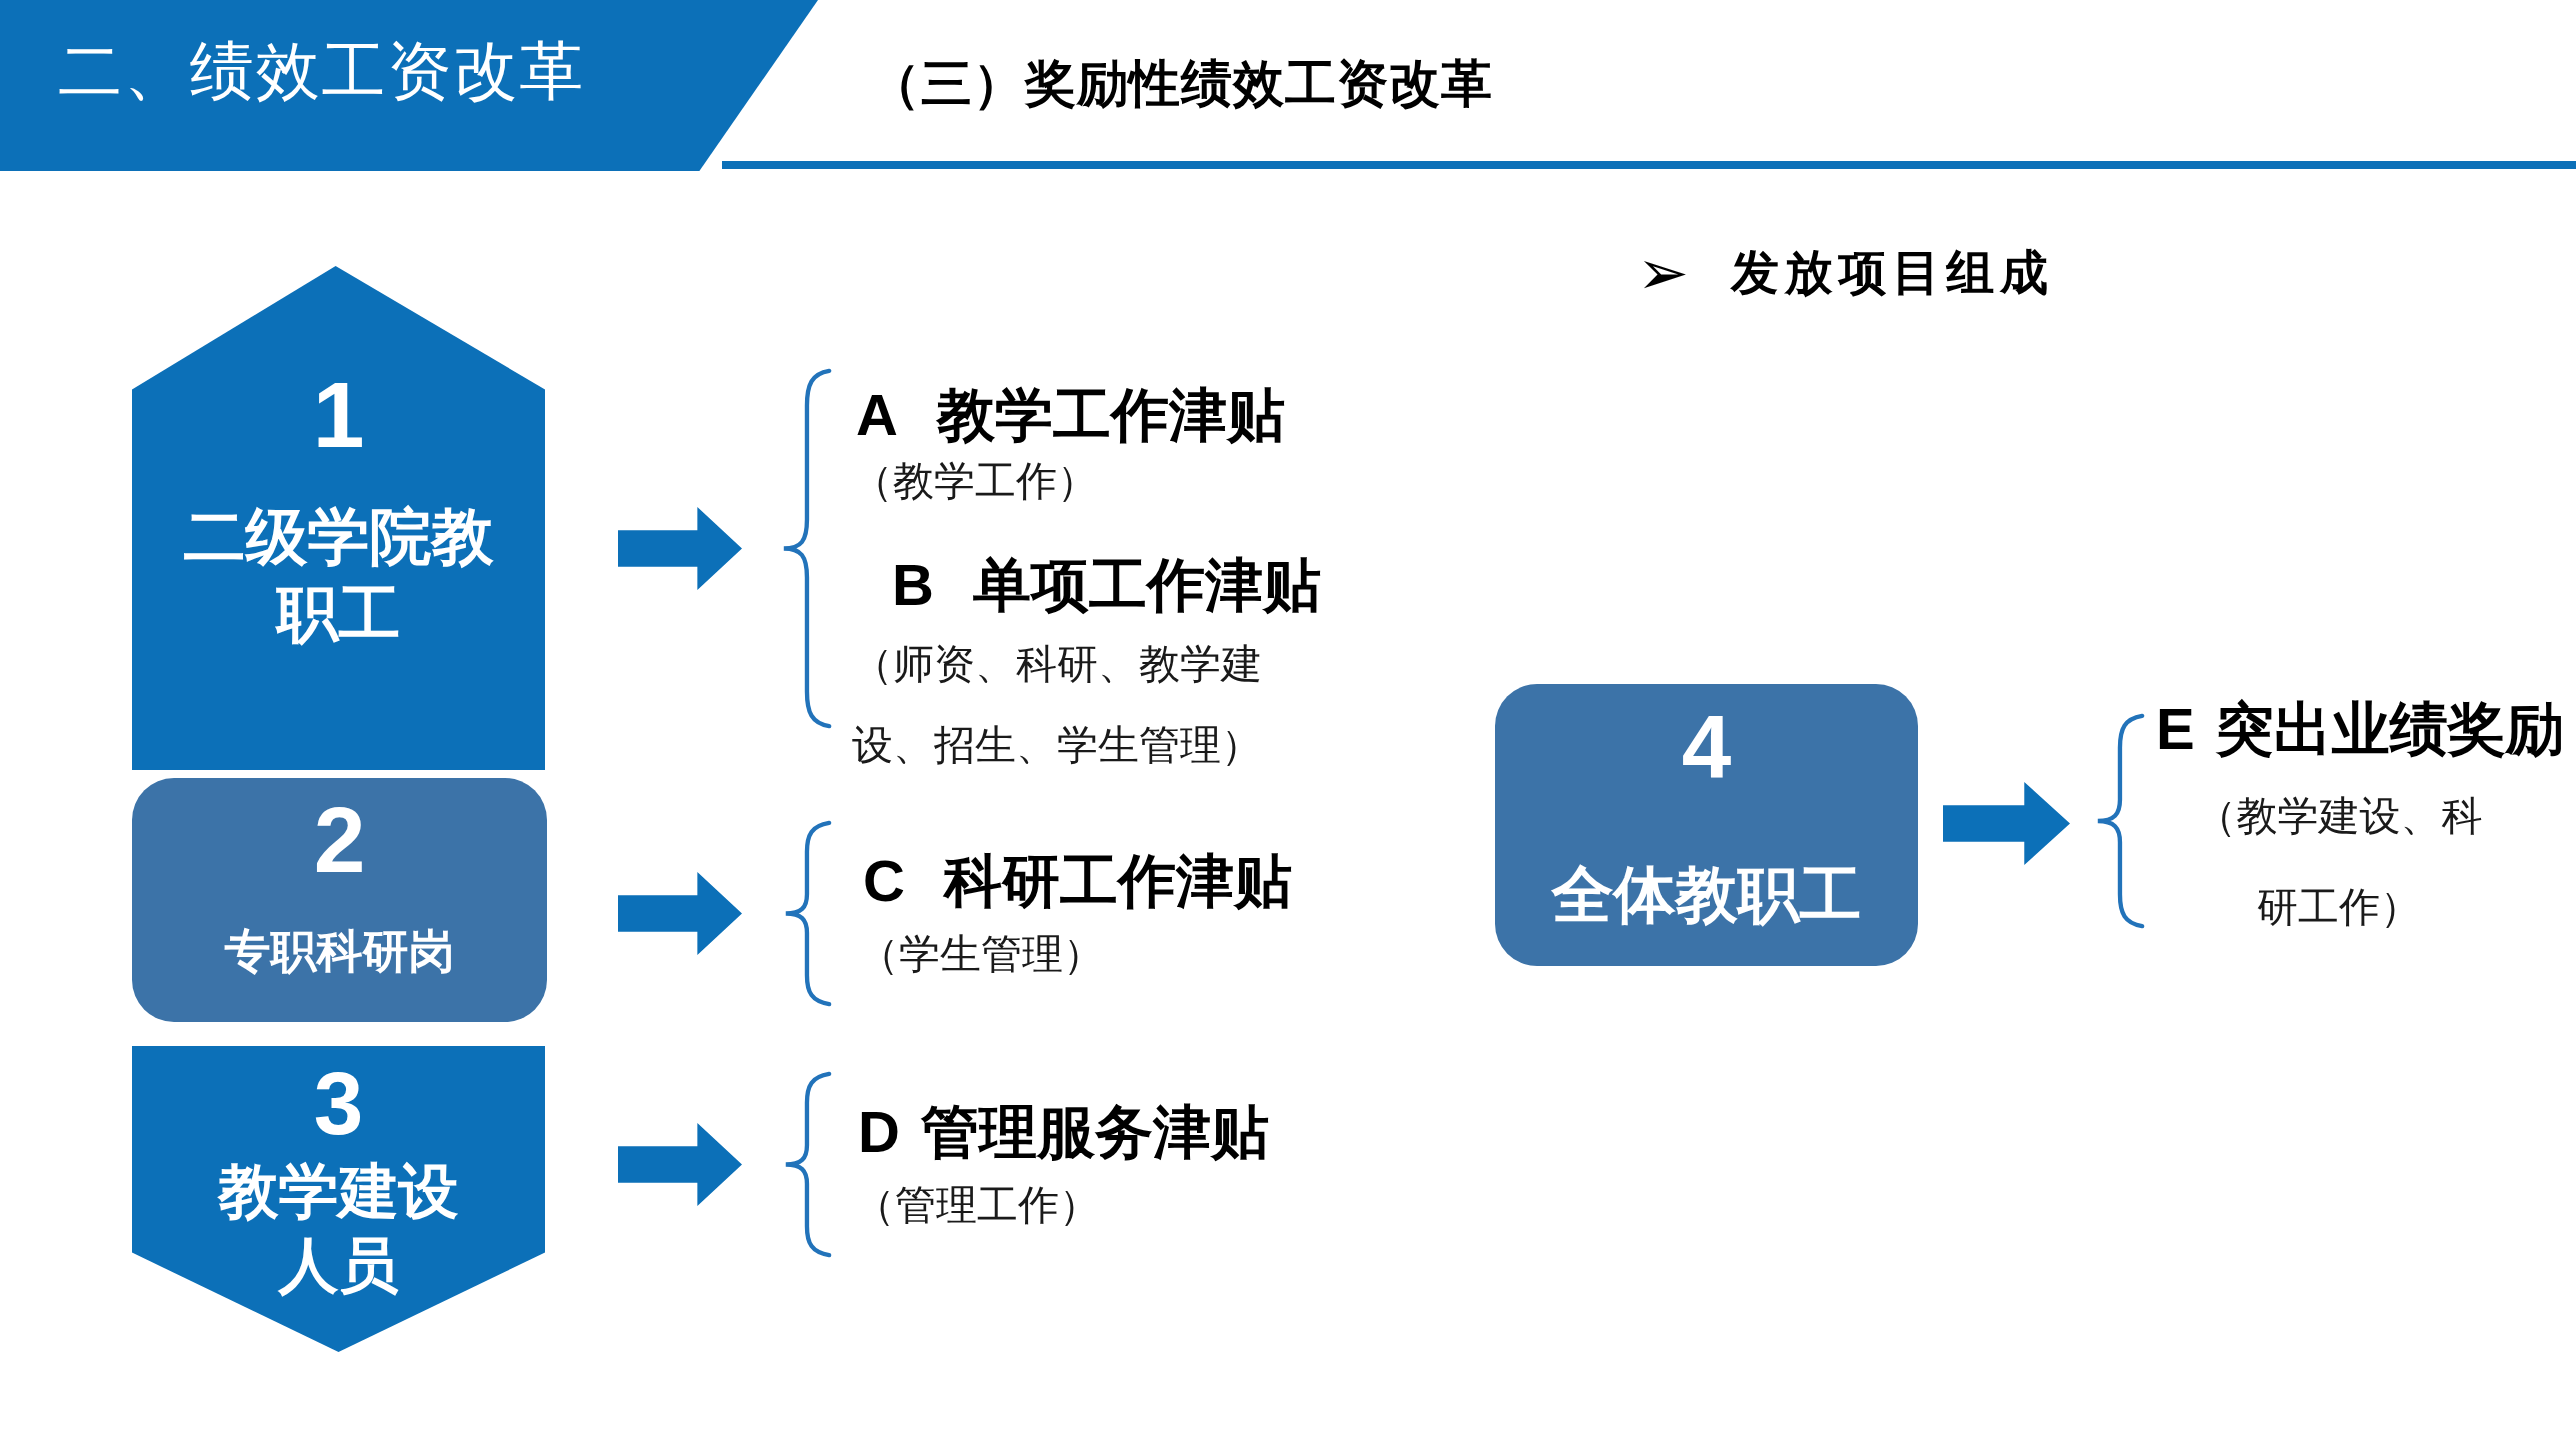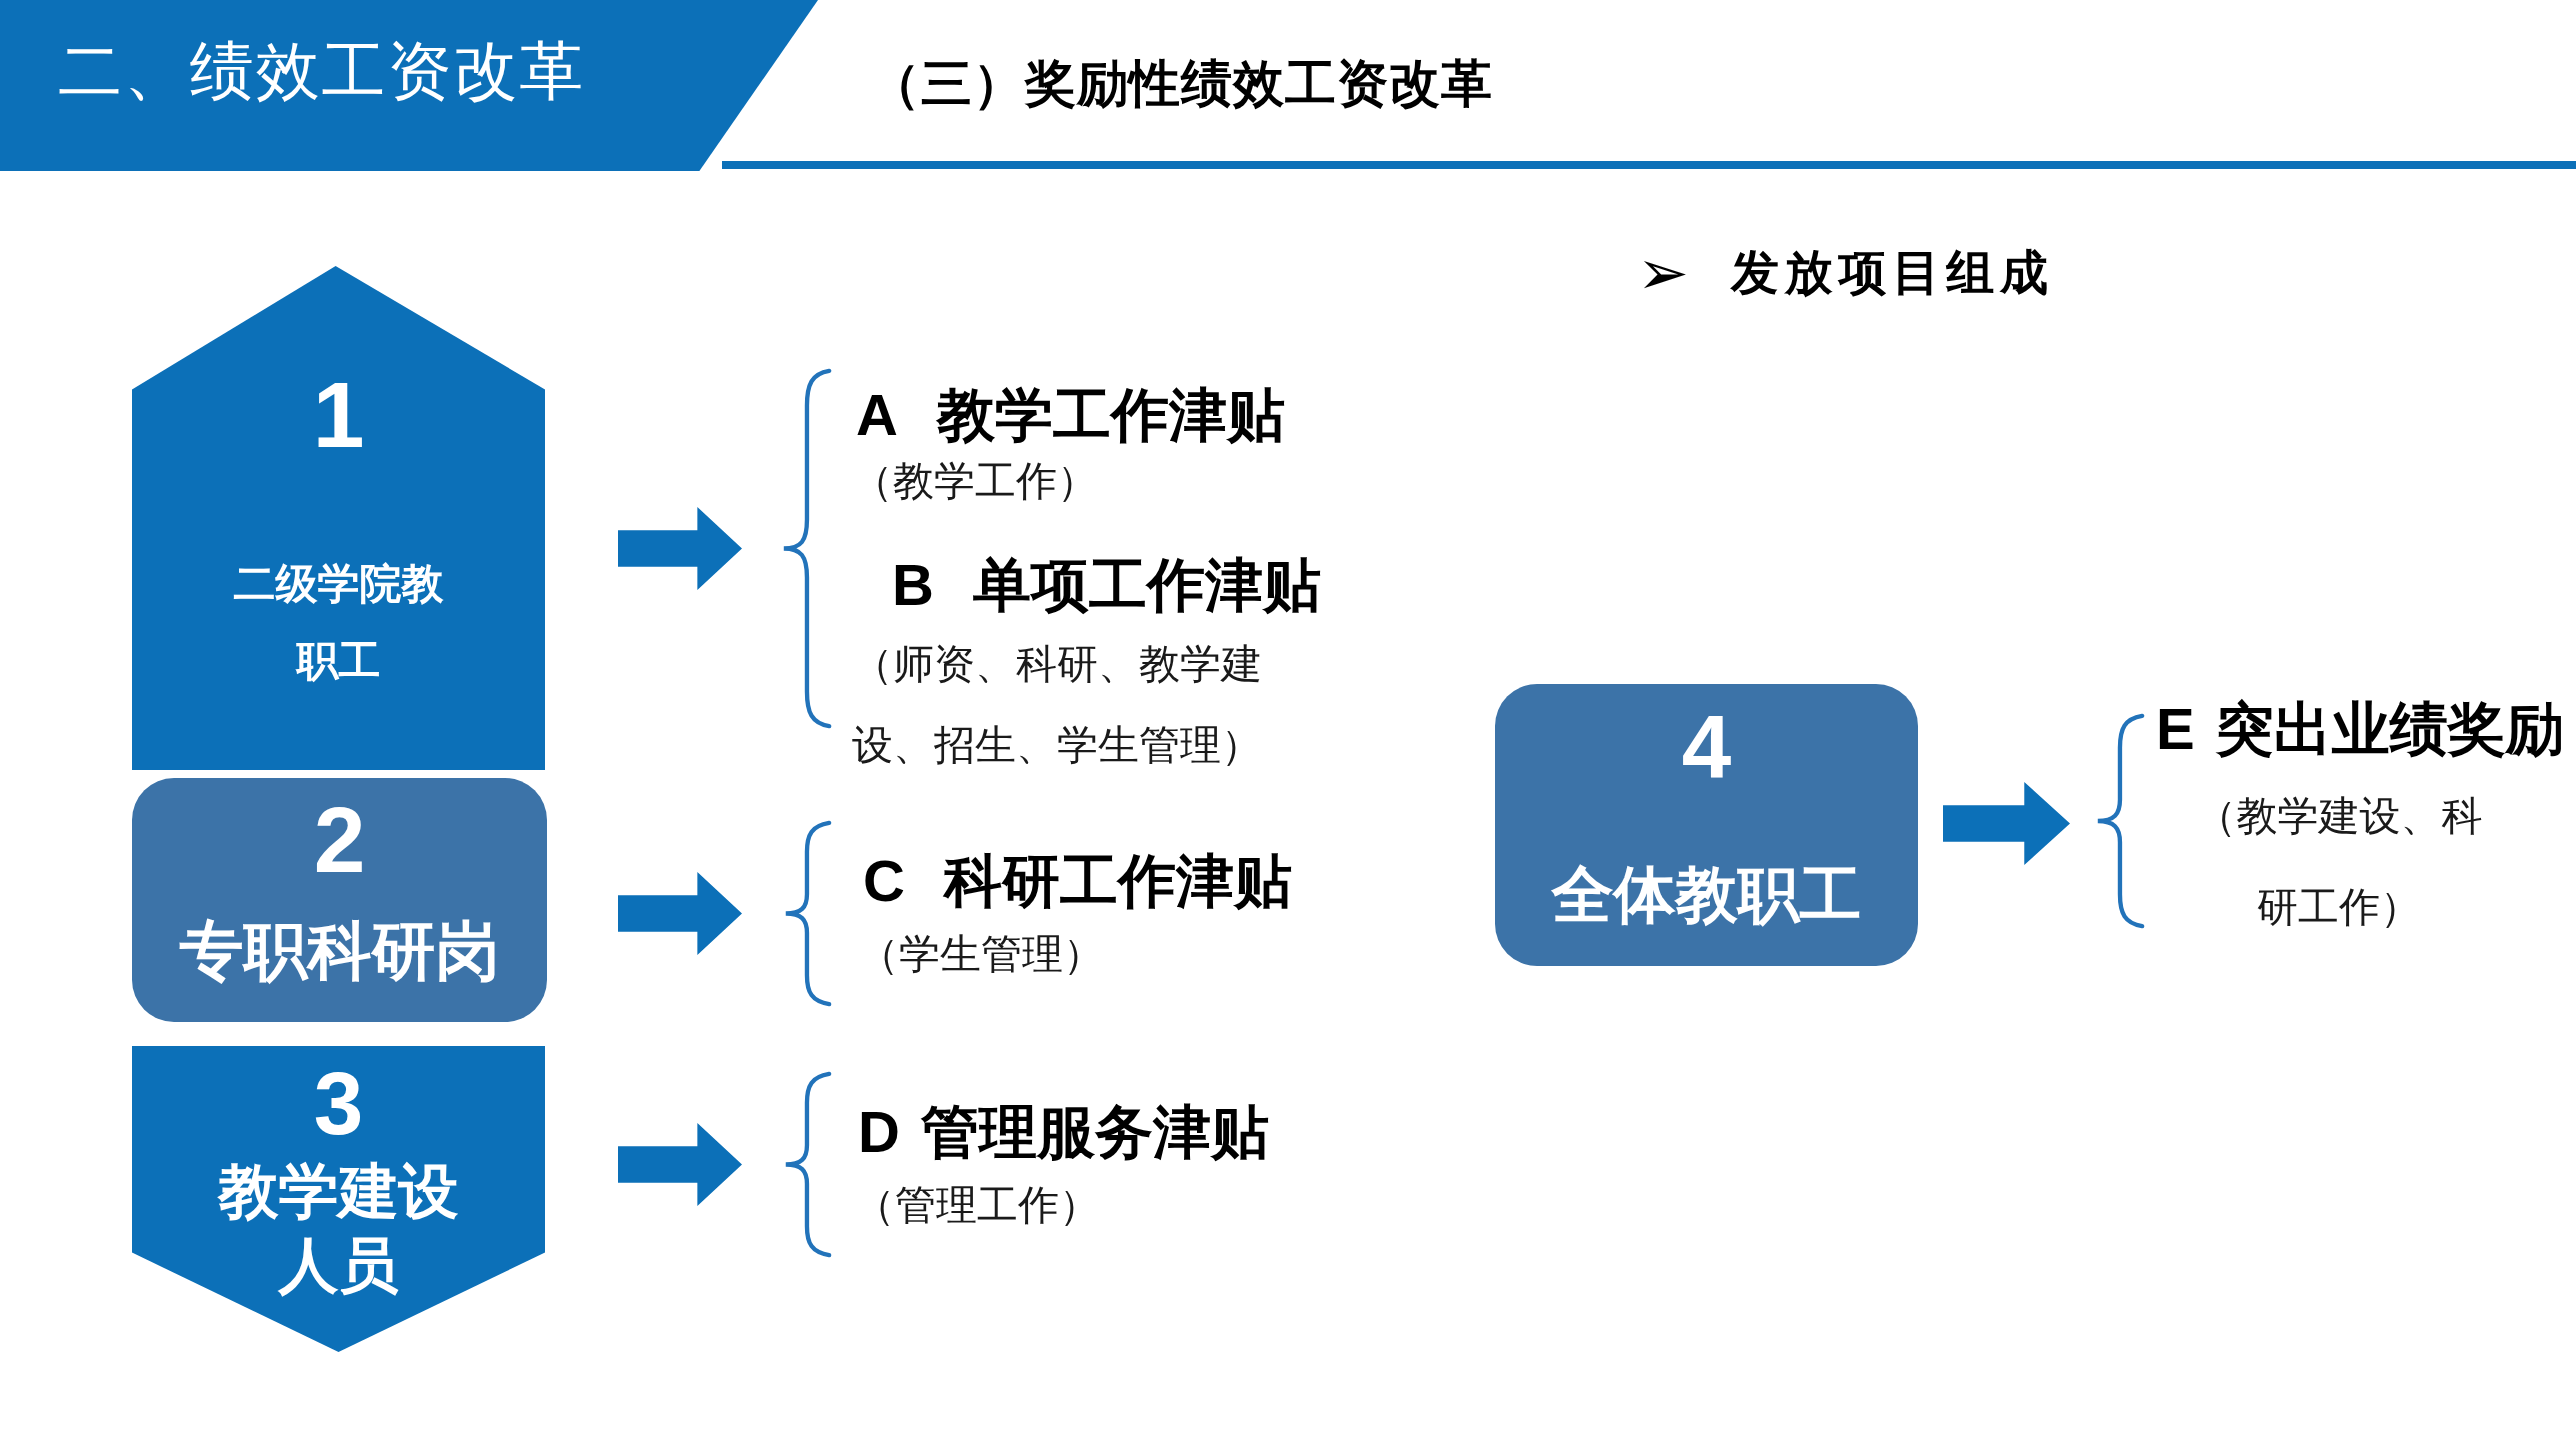--- a/index.html
+++ b/index.html
@@ -34,23 +34,23 @@
   .pentagon-down{left:132px;top:1046px;width:413px;height:306px;
     background:var(--bright-blue,#0C70B8);
     -webkit-clip-path:polygon(0 0,100% 0,100% 67.5%,50% 100%,0 67.5%);
     clip-path:polygon(0 0,100% 0,100% 67.5%,50% 100%,0 67.5%);}
   .round-rect-4{left:1495px;top:684px;width:423px;height:282px;border-radius:42px;
     background:var(--muted-blue,#3C73A8);}
 
   .shape-text{position:absolute;color:#fff;text-align:center;white-space:pre-line;}
   .num{font-weight:700;}
   .n1{left:132px;width:413px;top:367px;font-size:93px;line-height:97px;}
-  .l1{left:132px;width:413px;top:498px;font-size:42px;line-height:77px;font-weight:600;margin-top:47px;}
+  .l1{left:132px;width:413px;top:498px;font-size:62px;line-height:77px;font-weight:600;}
   .n2{left:132px;width:415px;top:792px;font-size:93px;line-height:97px;}
-  .l2{left:132px;width:415px;top:916px;font-size:64px;line-height:70px;font-weight:700;}
+  .l2{left:132px;width:415px;top:916px;font-size:46px;line-height:70px;font-weight:700;}
   .n3{left:132px;width:413px;top:1057px;font-size:89px;line-height:93px;}
   .l3{left:132px;width:413px;top:1155px;font-size:60px;line-height:74px;font-weight:600;}
   .n4{left:1495px;width:423px;top:699px;font-size:89px;line-height:97px;}
   .l4{left:1495px;width:423px;top:860px;font-size:62px;line-height:70px;font-weight:700;}
 
   
   .arrow{position:absolute;width:124px;height:83px;background:var(--bright-blue,#0C70B8);
     -webkit-clip-path:polygon(0 28%,64% 28%,64% 0,100% 50%,64% 100%,64% 72%,0 72%);
     clip-path:polygon(0 28%,64% 28%,64% 0,100% 50%,64% 100%,64% 72%,0 72%);}
   .arr1{left:618px;top:507px;}

